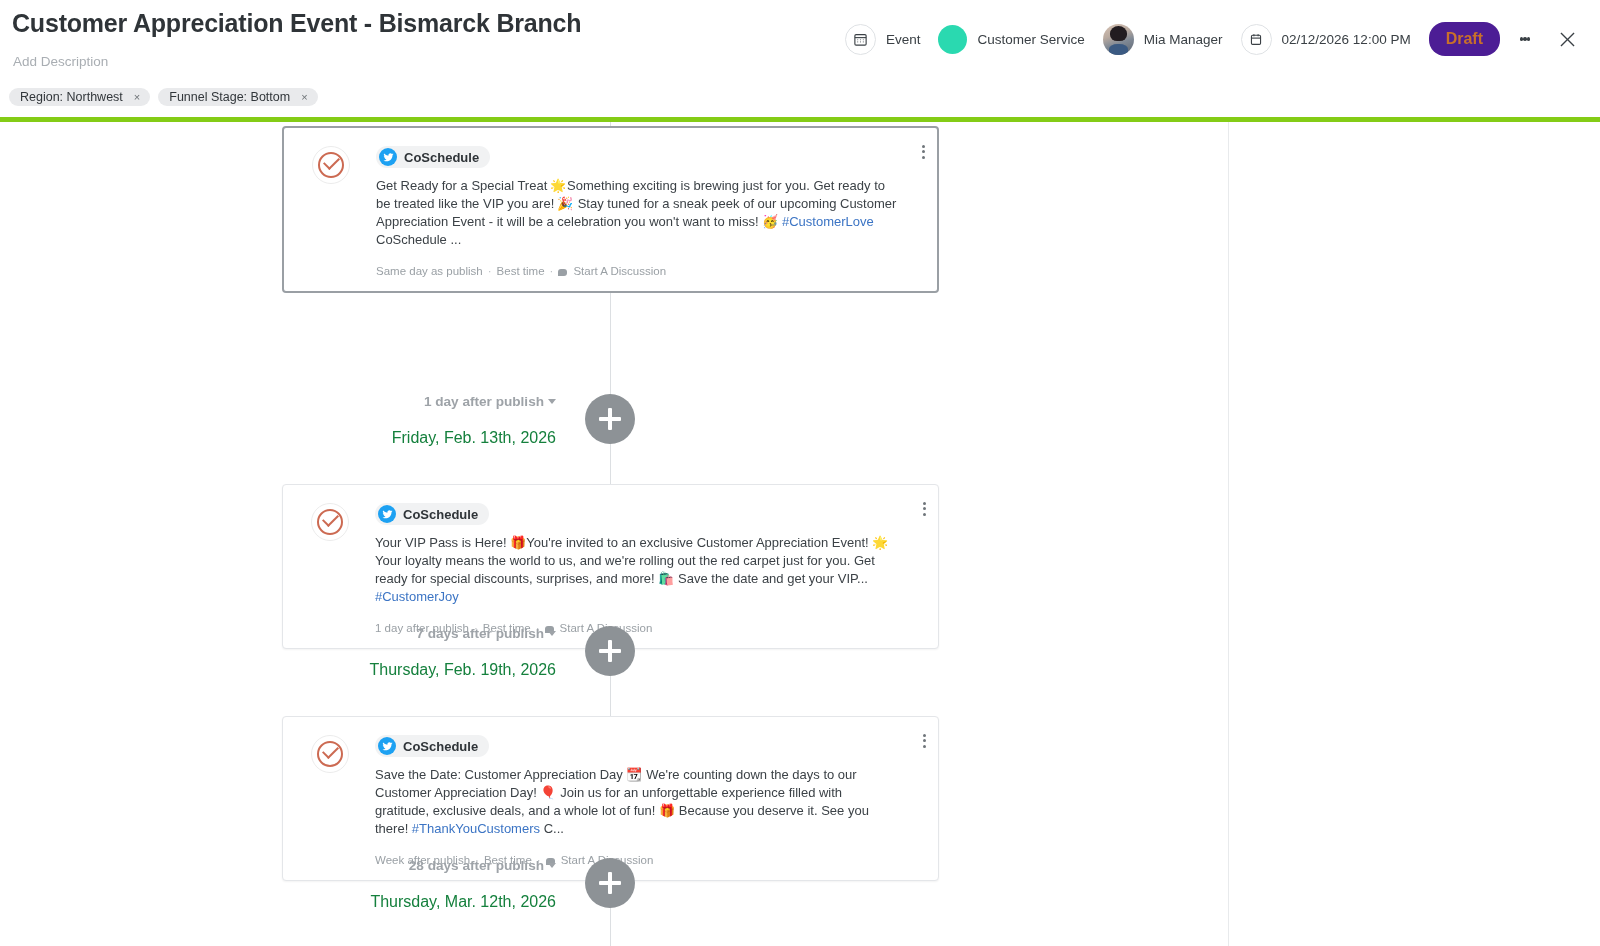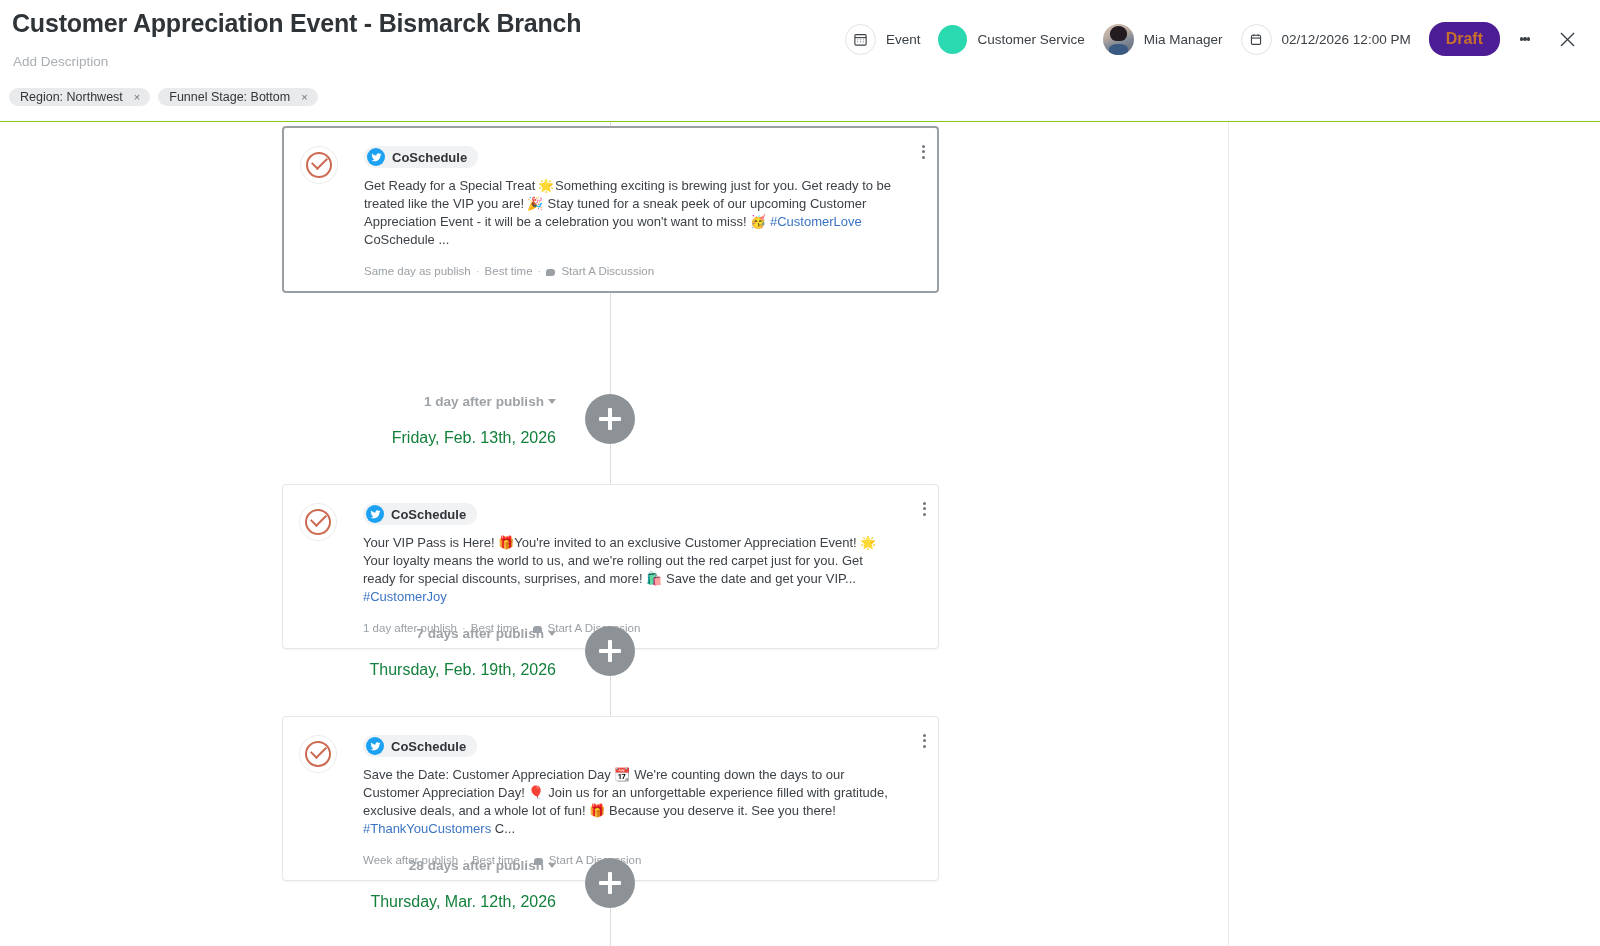--- a/index.html
+++ b/index.html
@@ -9,21 +9,21 @@
     font-family: "Liberation Sans", sans-serif;
     overflow: hidden;
     color: #2e3338;
   }
   body { position: relative; }
 
   
   .header {
     position: relative;
     height: 122px;
-    border-bottom: 1px solid #84cc16;
+    border-bottom: 5px solid #84cc16;
     background: #fff;
   }
   .title {
     position: absolute;
     left: 12px; top: 9px;
     font-size: 25px;
     font-weight: bold;
     letter-spacing: -0.2px;
     color: #2f3438;
     white-space: nowrap;
@@ -175,20 +175,21 @@
     border-radius: 4px;
     box-shadow: 0 1px 2px rgba(0,0,0,.05);
   }
   .card.selected {
     border: 2px solid #9a9fa4;
     box-shadow: none;
   }
   .card-inner {
     position: relative;
     padding: 18px 40px 14px 80px;
+    margin-left: 12px;
   }
   .brand-avatar {
     position: absolute;
     left: 16px; top: 18px;
     width: 38px; height: 38px;
     border-radius: 50%;
     border: 1px solid #ececec;
     background: #fff;
     display: flex;
     align-items: center;

